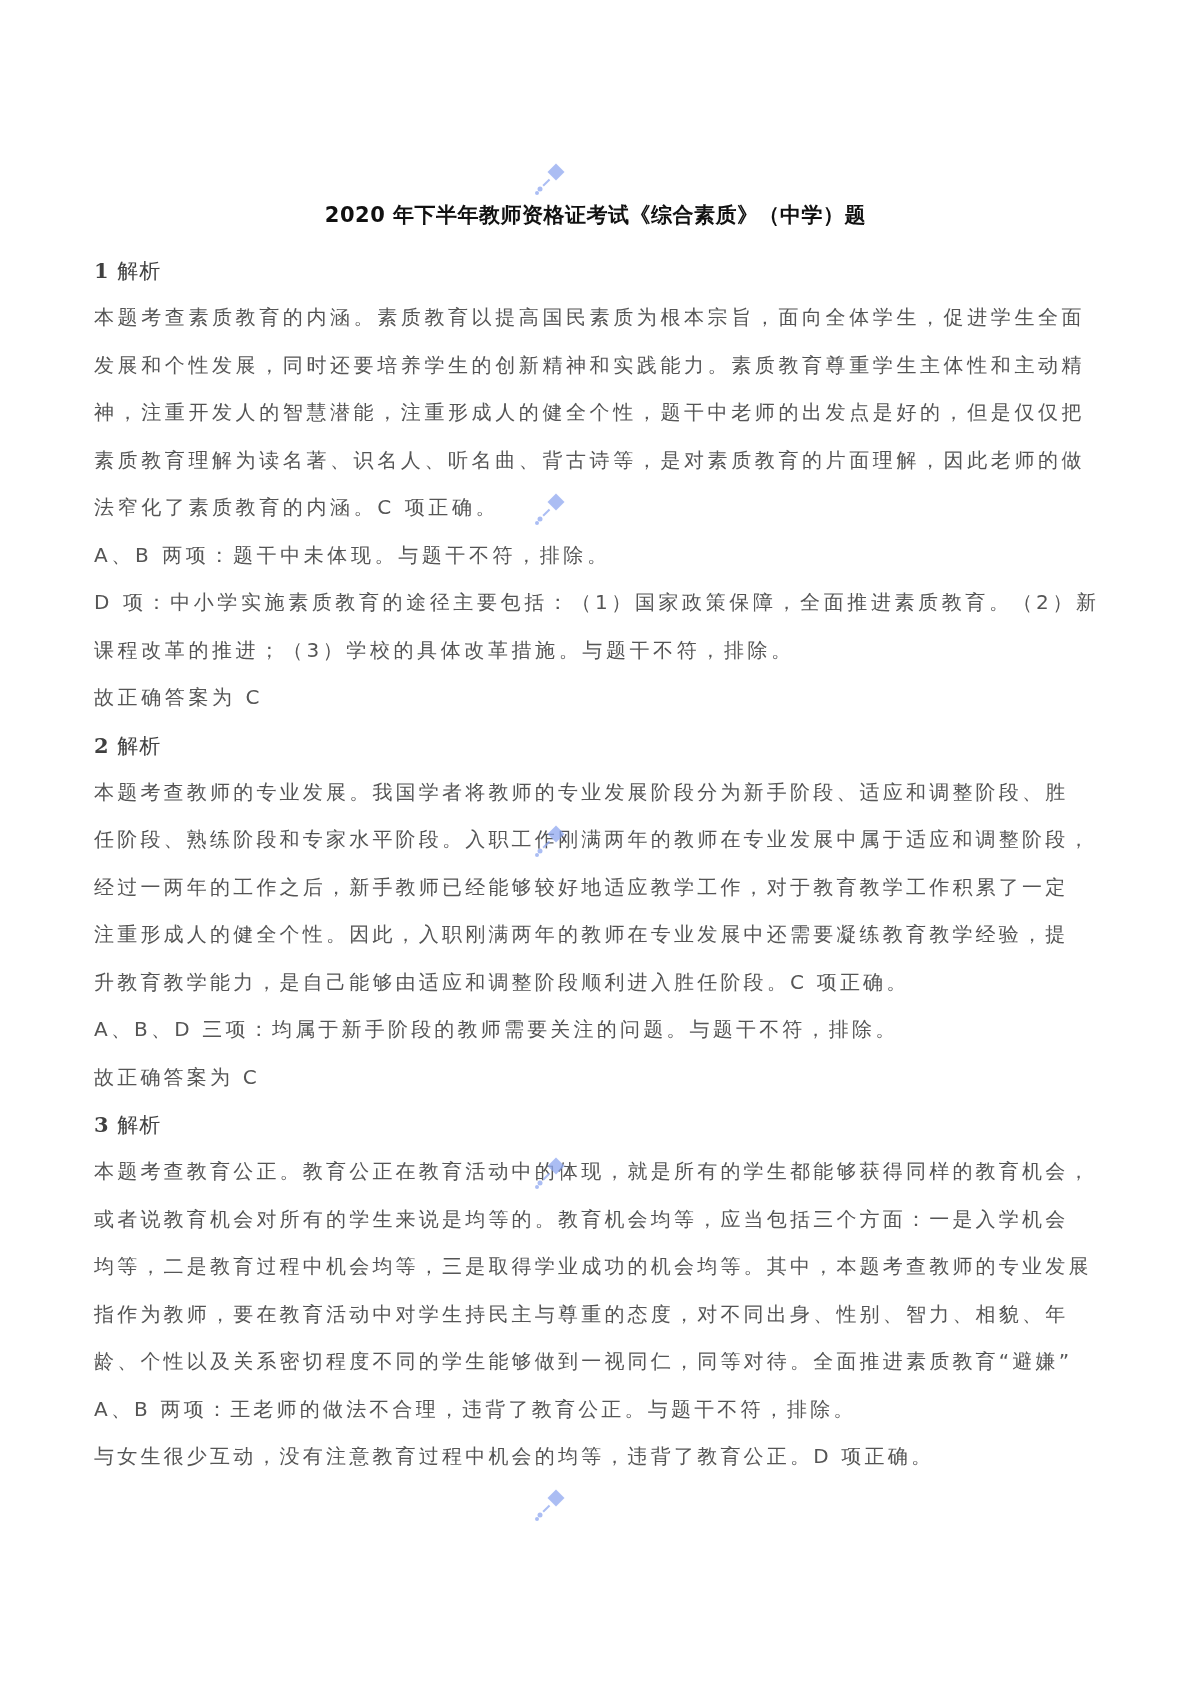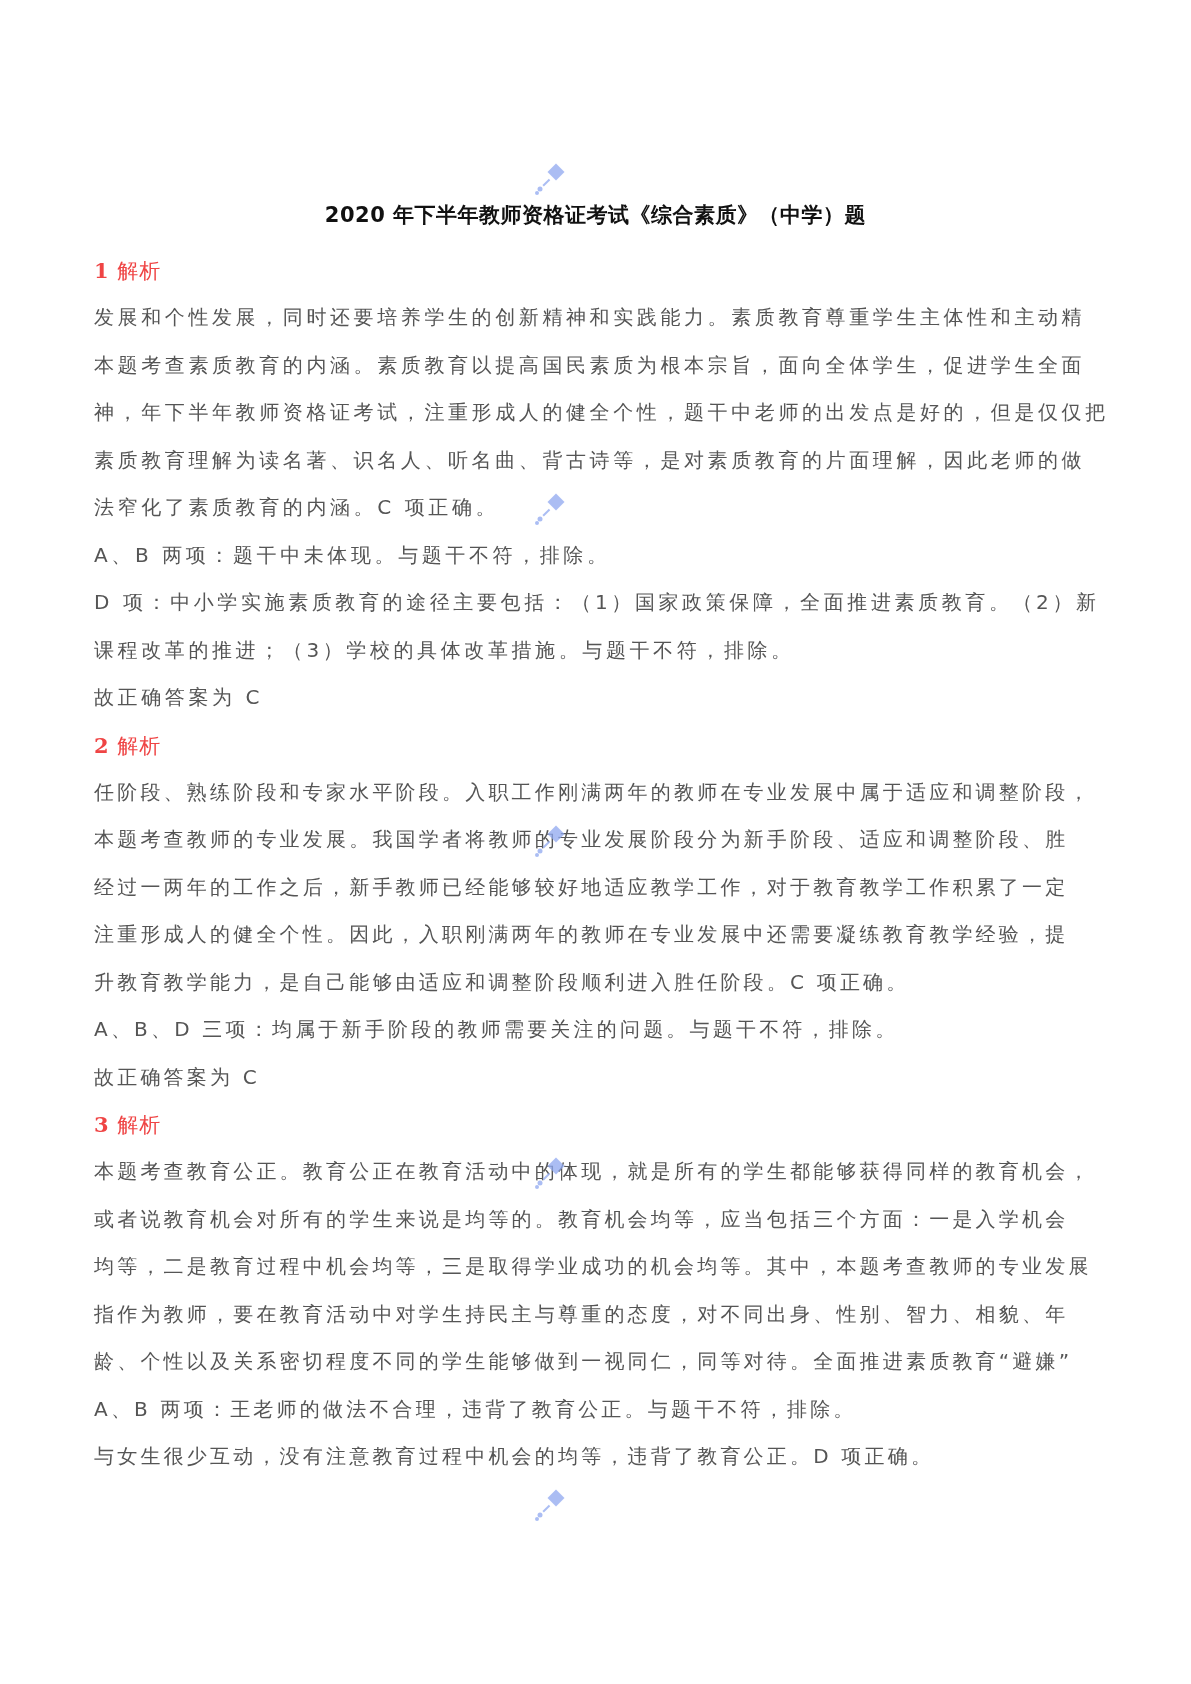--- a/index.html
+++ b/index.html
@@ -3,21 +3,21 @@
 <meta charset="utf-8">
 <style>
   html, body { margin:0; padding:0; background:#ffffff; }
   body { width:1191px; height:1684px; position:relative; overflow:hidden;
          font-family:"DejaVu Sans", "Liberation Sans", sans-serif; }
   .page { position:absolute; left:0; top:16px; width:1191px; height:1684px; background:#fff;margin-top:29px; }
   .title { position:absolute; left:0; width:1191px; top:156px; text-align:center;
            font-size:21px; font-weight:bold; color:#111; letter-spacing:0.5px;
            font-family:"DejaVu Sans", sans-serif; }
   .content { position:absolute; left:94px; top:202px; width:1010px; }
-  .heading { font-size:21px; color:#ef4444; height:47px; line-height:47px; letter-spacing:1px; }
+  .heading { font-size:21px; color:#404040; height:47px; line-height:47px; letter-spacing:1px; }
   .heading .num { font-weight:bold; font-family:"DejaVu Serif", serif; }
   .para { font-size:20px; color:#555; line-height:47.5px; letter-spacing:3.2px;
           text-align:justify; margin:0; }
   .line { display:block; height:47.5px; white-space:nowrap; overflow:visible; }
   .para.p1 { letter-spacing:3.6px; }
   .watermark { position:absolute; width:34px; height:34px; }
   .watermark svg { width:34px; height:34px; }
 </style>
 </head>
 <body>
@@ -27,40 +27,40 @@
   <div class="title">2020 年下半年教师资格证考试《综合素质》（中学）题</div>
 
   <div class="content">
 
     <div>
       <div class="heading">
         <span class="num">1</span>
         <span>解析</span>
       </div>
       <div class="para p1">
+        <span class="line">本题考查素质教育的内涵。素质教育以提高国民素质为根本宗旨，面向全体学生，促进学生全面</span>
         <span class="line">发展和个性发展，同时还要培养学生的创新精神和实践能力。素质教育尊重学生主体性和主动精</span>
-        <span class="line">本题考查素质教育的内涵。素质教育以提高国民素质为根本宗旨，面向全体学生，促进学生全面</span>
-        <span class="line">神，年下半年教师资格证考试，注重形成人的健全个性，题干中老师的出发点是好的，但是仅仅把</span>
+        <span class="line">神，注重开发人的智慧潜能，注重形成人的健全个性，题干中老师的出发点是好的，但是仅仅把</span>
         <span class="line">素质教育理解为读名著、识名人、听名曲、背古诗等，是对素质教育的片面理解，因此老师的做</span>
         <span class="line">法窄化了素质教育的内涵。C 项正确。</span>
         <span class="line">A、B 两项：题干中未体现。与题干不符，排除。</span>
         <span class="line">D 项：中小学实施素质教育的途径主要包括：（1）国家政策保障，全面推进素质教育。（2）新</span>
         <span class="line">课程改革的推进；（3）学校的具体改革措施。与题干不符，排除。</span>
         <span class="line">故正确答案为 C</span>
       </div>
     </div>
 
     <div>
       <div class="heading">
         <span class="num">2</span>
         <span>解析</span>
       </div>
       <div class="para">
+        <span class="line">本题考查教师的专业发展。我国学者将教师的专业发展阶段分为新手阶段、适应和调整阶段、胜</span>
         <span class="line">任阶段、熟练阶段和专家水平阶段。入职工作刚满两年的教师在专业发展中属于适应和调整阶段，</span>
-        <span class="line">本题考查教师的专业发展。我国学者将教师的专业发展阶段分为新手阶段、适应和调整阶段、胜</span>
         <span class="line">经过一两年的工作之后，新手教师已经能够较好地适应教学工作，对于教育教学工作积累了一定</span>
         <span class="line">注重形成人的健全个性。因此，入职刚满两年的教师在专业发展中还需要凝练教育教学经验，提</span>
         <span class="line">升教育教学能力，是自己能够由适应和调整阶段顺利进入胜任阶段。C 项正确。</span>
         <span class="line">A、B、D 三项：均属于新手阶段的教师需要关注的问题。与题干不符，排除。</span>
         <span class="line">故正确答案为 C</span>
       </div>
     </div>
 
     <div>
       <div class="heading">

